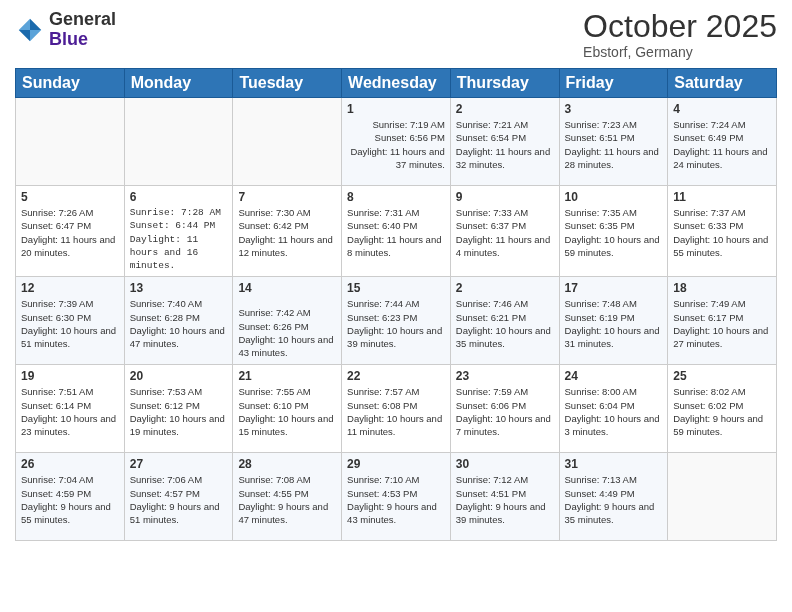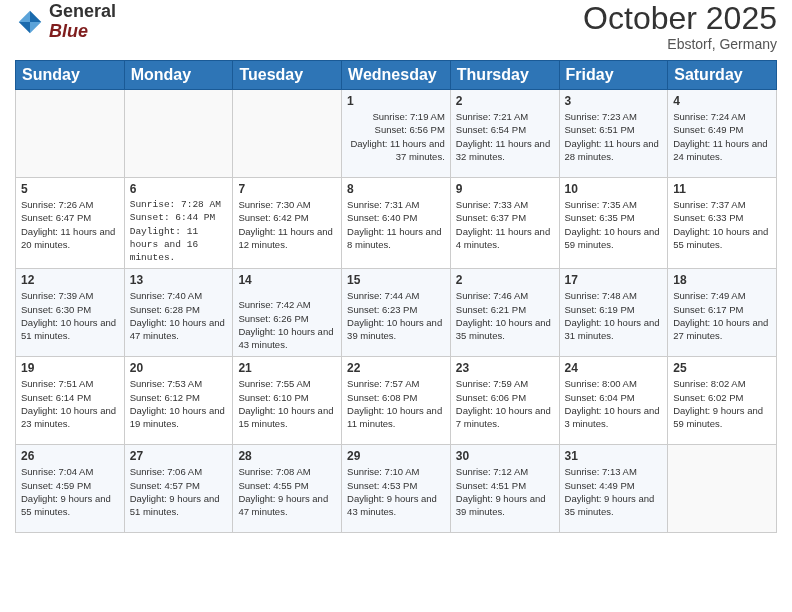--- a/index.html
+++ b/index.html
@@ -6,46 +6,45 @@
     body {
       width: 792px;
       height: 612px;
       font-family: Arial, sans-serif;
       background: #fff;
       overflow: hidden;
     }
     .page {
       width: 792px;
       height: 612px;
-      padding: 2px 15px;
+      padding: 10px 15px;
     }
     .header {
       display: flex;
       justify-content: space-between;
       align-items: flex-start;
       margin-bottom: 8px;
     }
     .logo {
       display: flex;
       align-items: center;
       gap: 4px;
     }
     .logo-text {
       font-size: 18px;
       font-weight: bold;
       line-height: 1.1;
     }
     .logo-general { color: #333; }
-    .logo-blue { color: #7f1d1d; font-style: italic; }
+    .logo-blue { color: #4c1d95; }
     .logo-icon {
       width: 30px;
       height: 30px;
     }
     .title-block {
-      text-align: right;
     }
     .month-title {
       font-size: 32px;
       font-weight: 300;
       color: #333;
       line-height: 1;
     }
     .location {
       font-size: 14px;
       color: #555;

